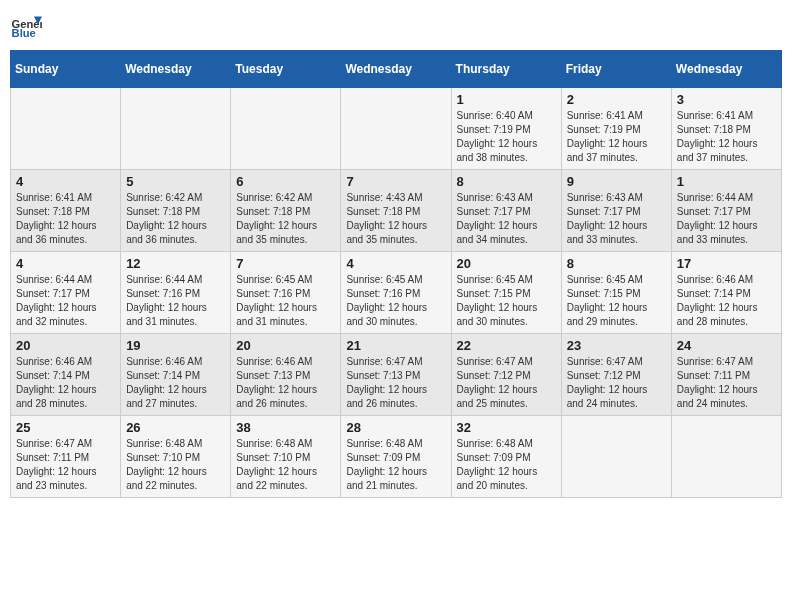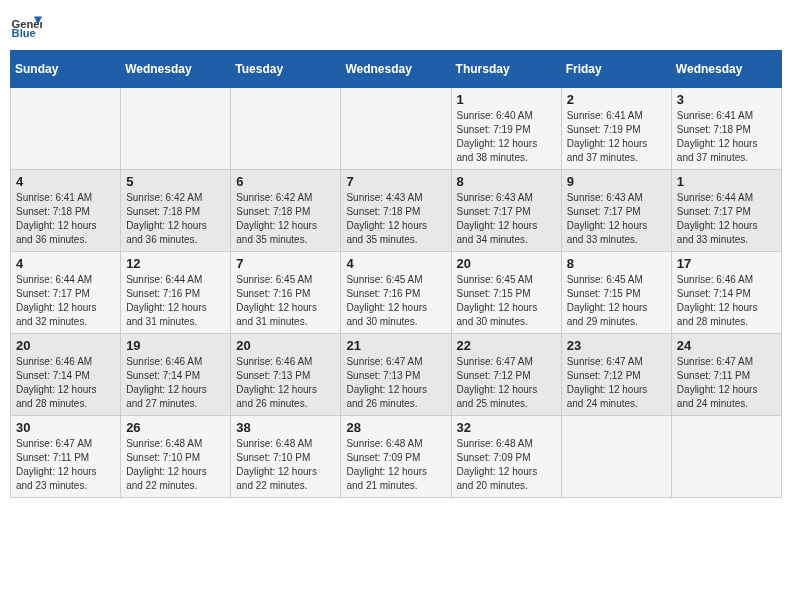--- a/index.html
+++ b/index.html
@@ -286,21 +286,21 @@
         <td>
           <span class="day-num">24</span>
           <div class="day-info">Sunrise: 6:47 AM
 Sunset: 7:11 PM
 Daylight: 12 hours
 and 24 minutes.</div>
         </td>
       </tr>
       <tr>
         <td>
-          <span class="day-num">30</span>
+          <span class="day-num">25</span>
           <div class="day-info">Sunrise: 6:47 AM
 Sunset: 7:11 PM
 Daylight: 12 hours
 and 23 minutes.</div>
         </td>
         <td>
           <span class="day-num">26</span>
           <div class="day-info">Sunrise: 6:48 AM
 Sunset: 7:10 PM
 Daylight: 12 hours

